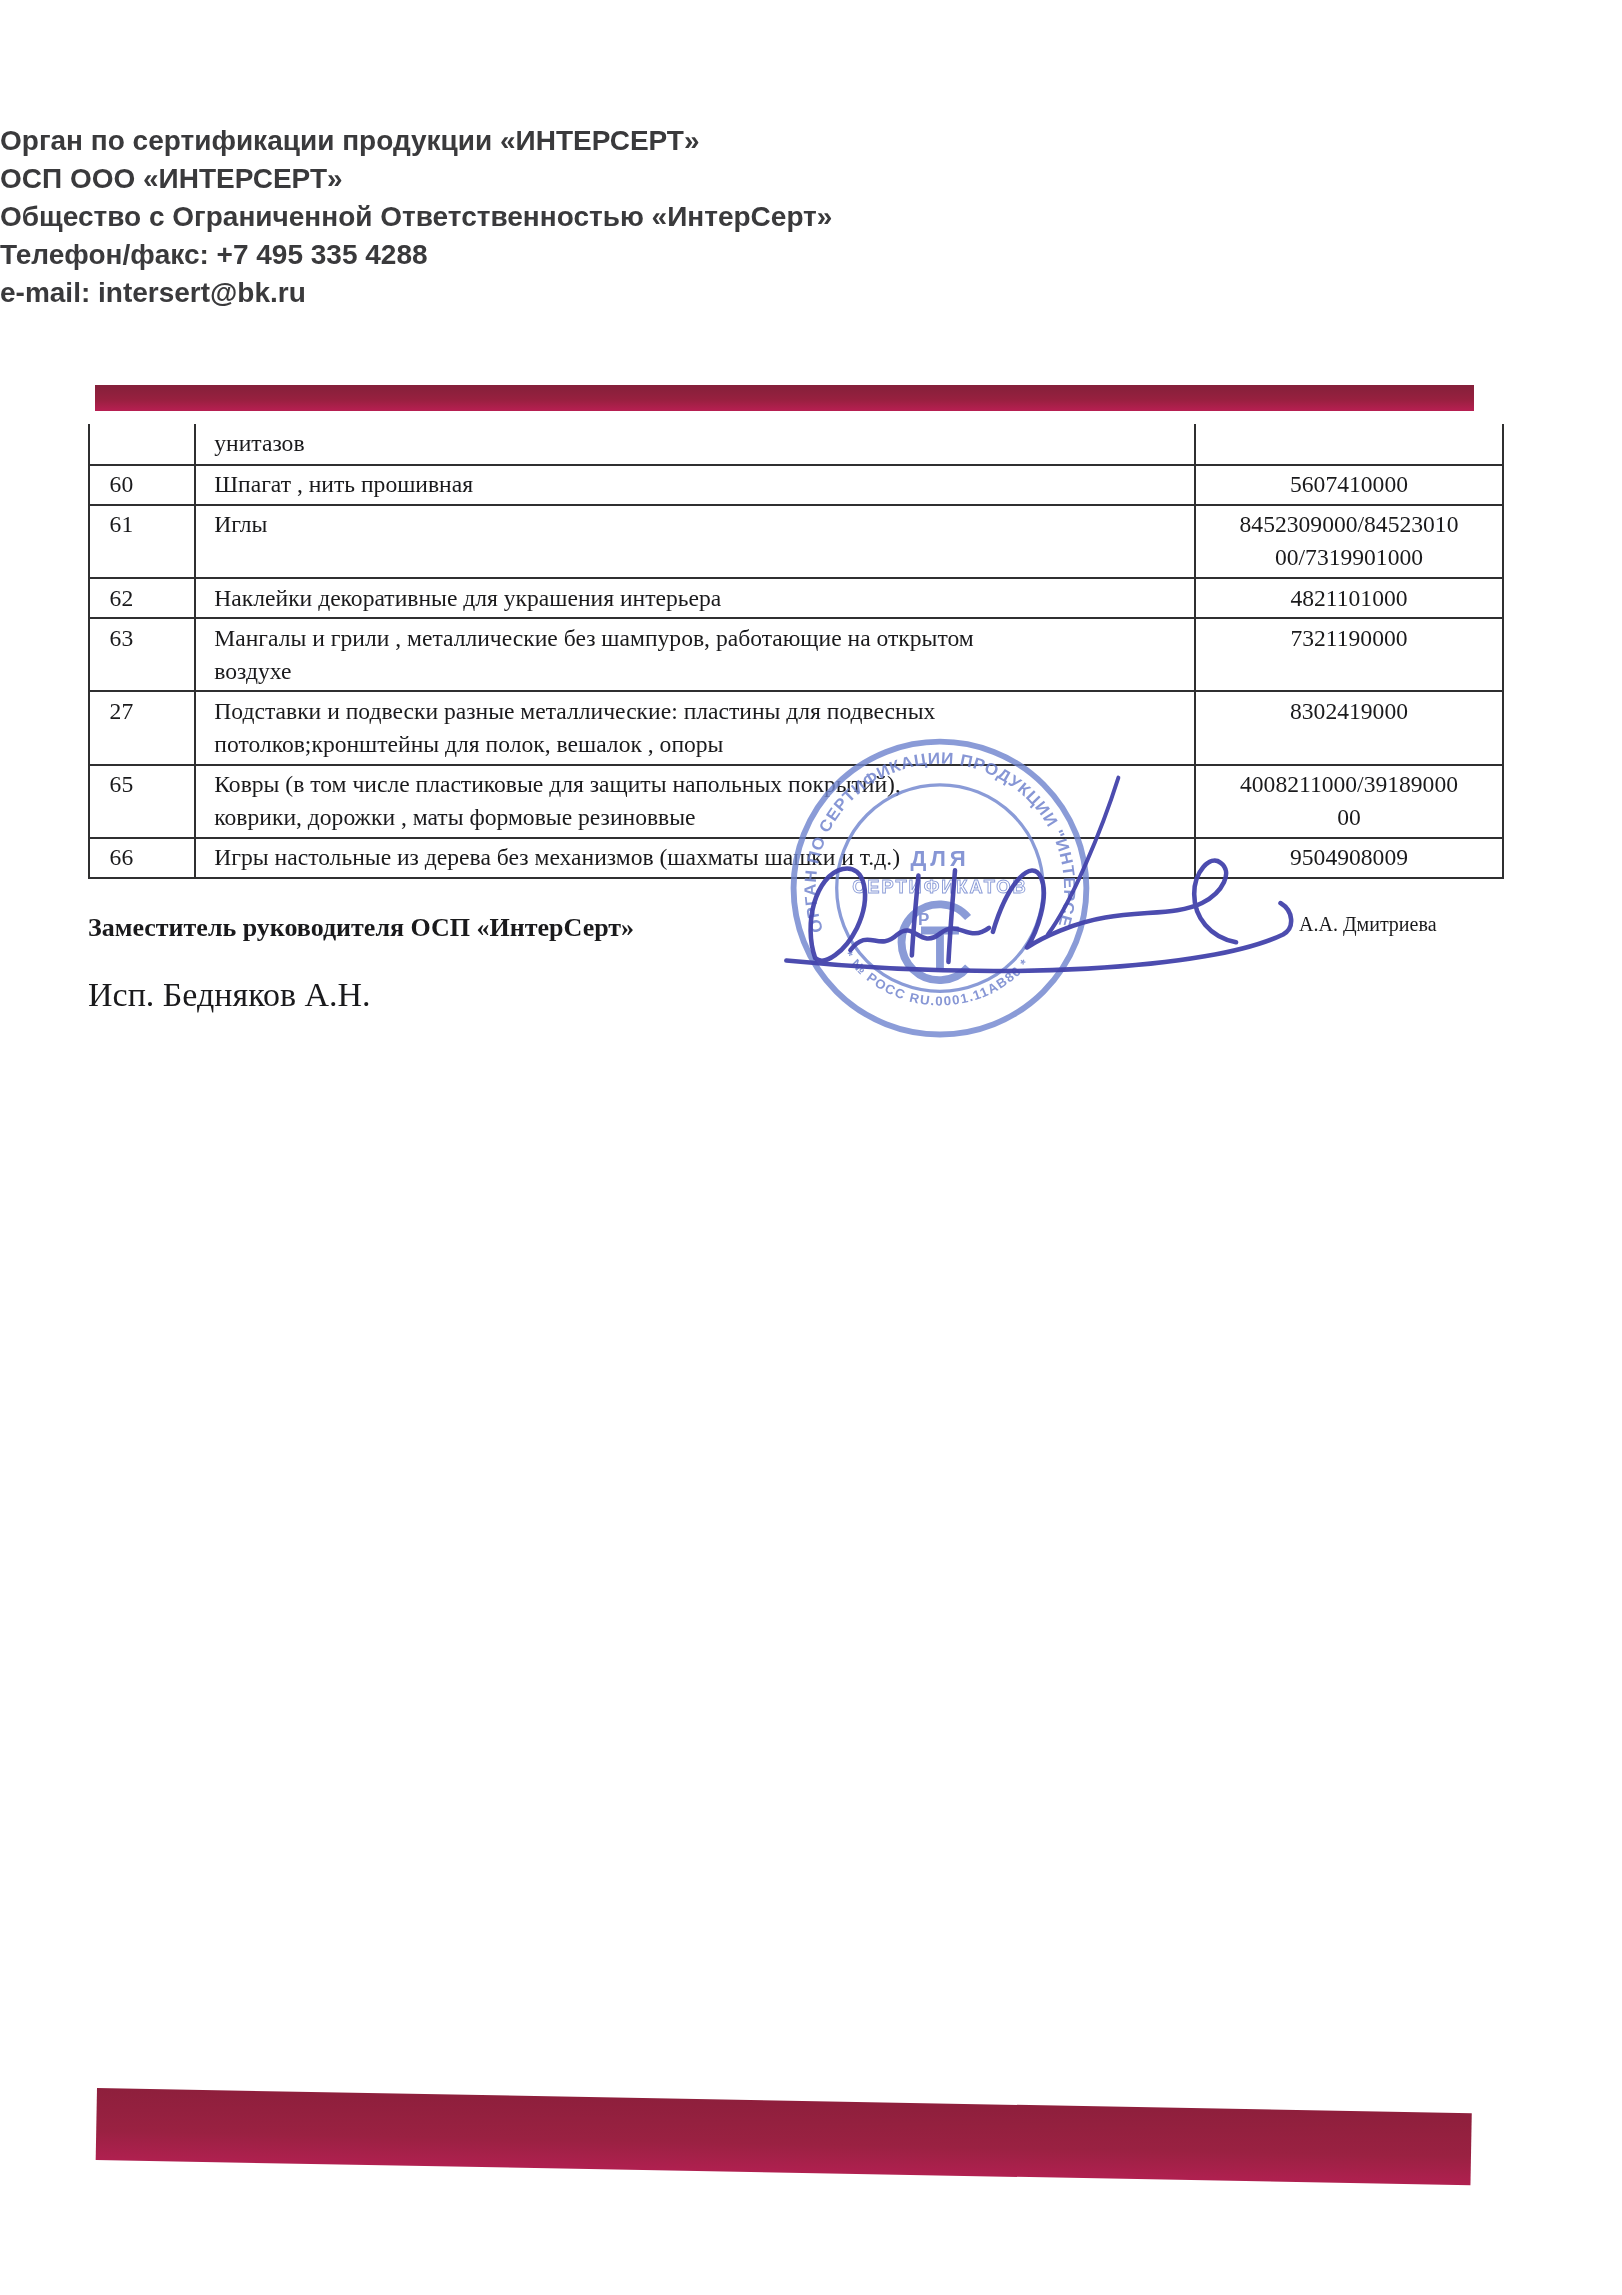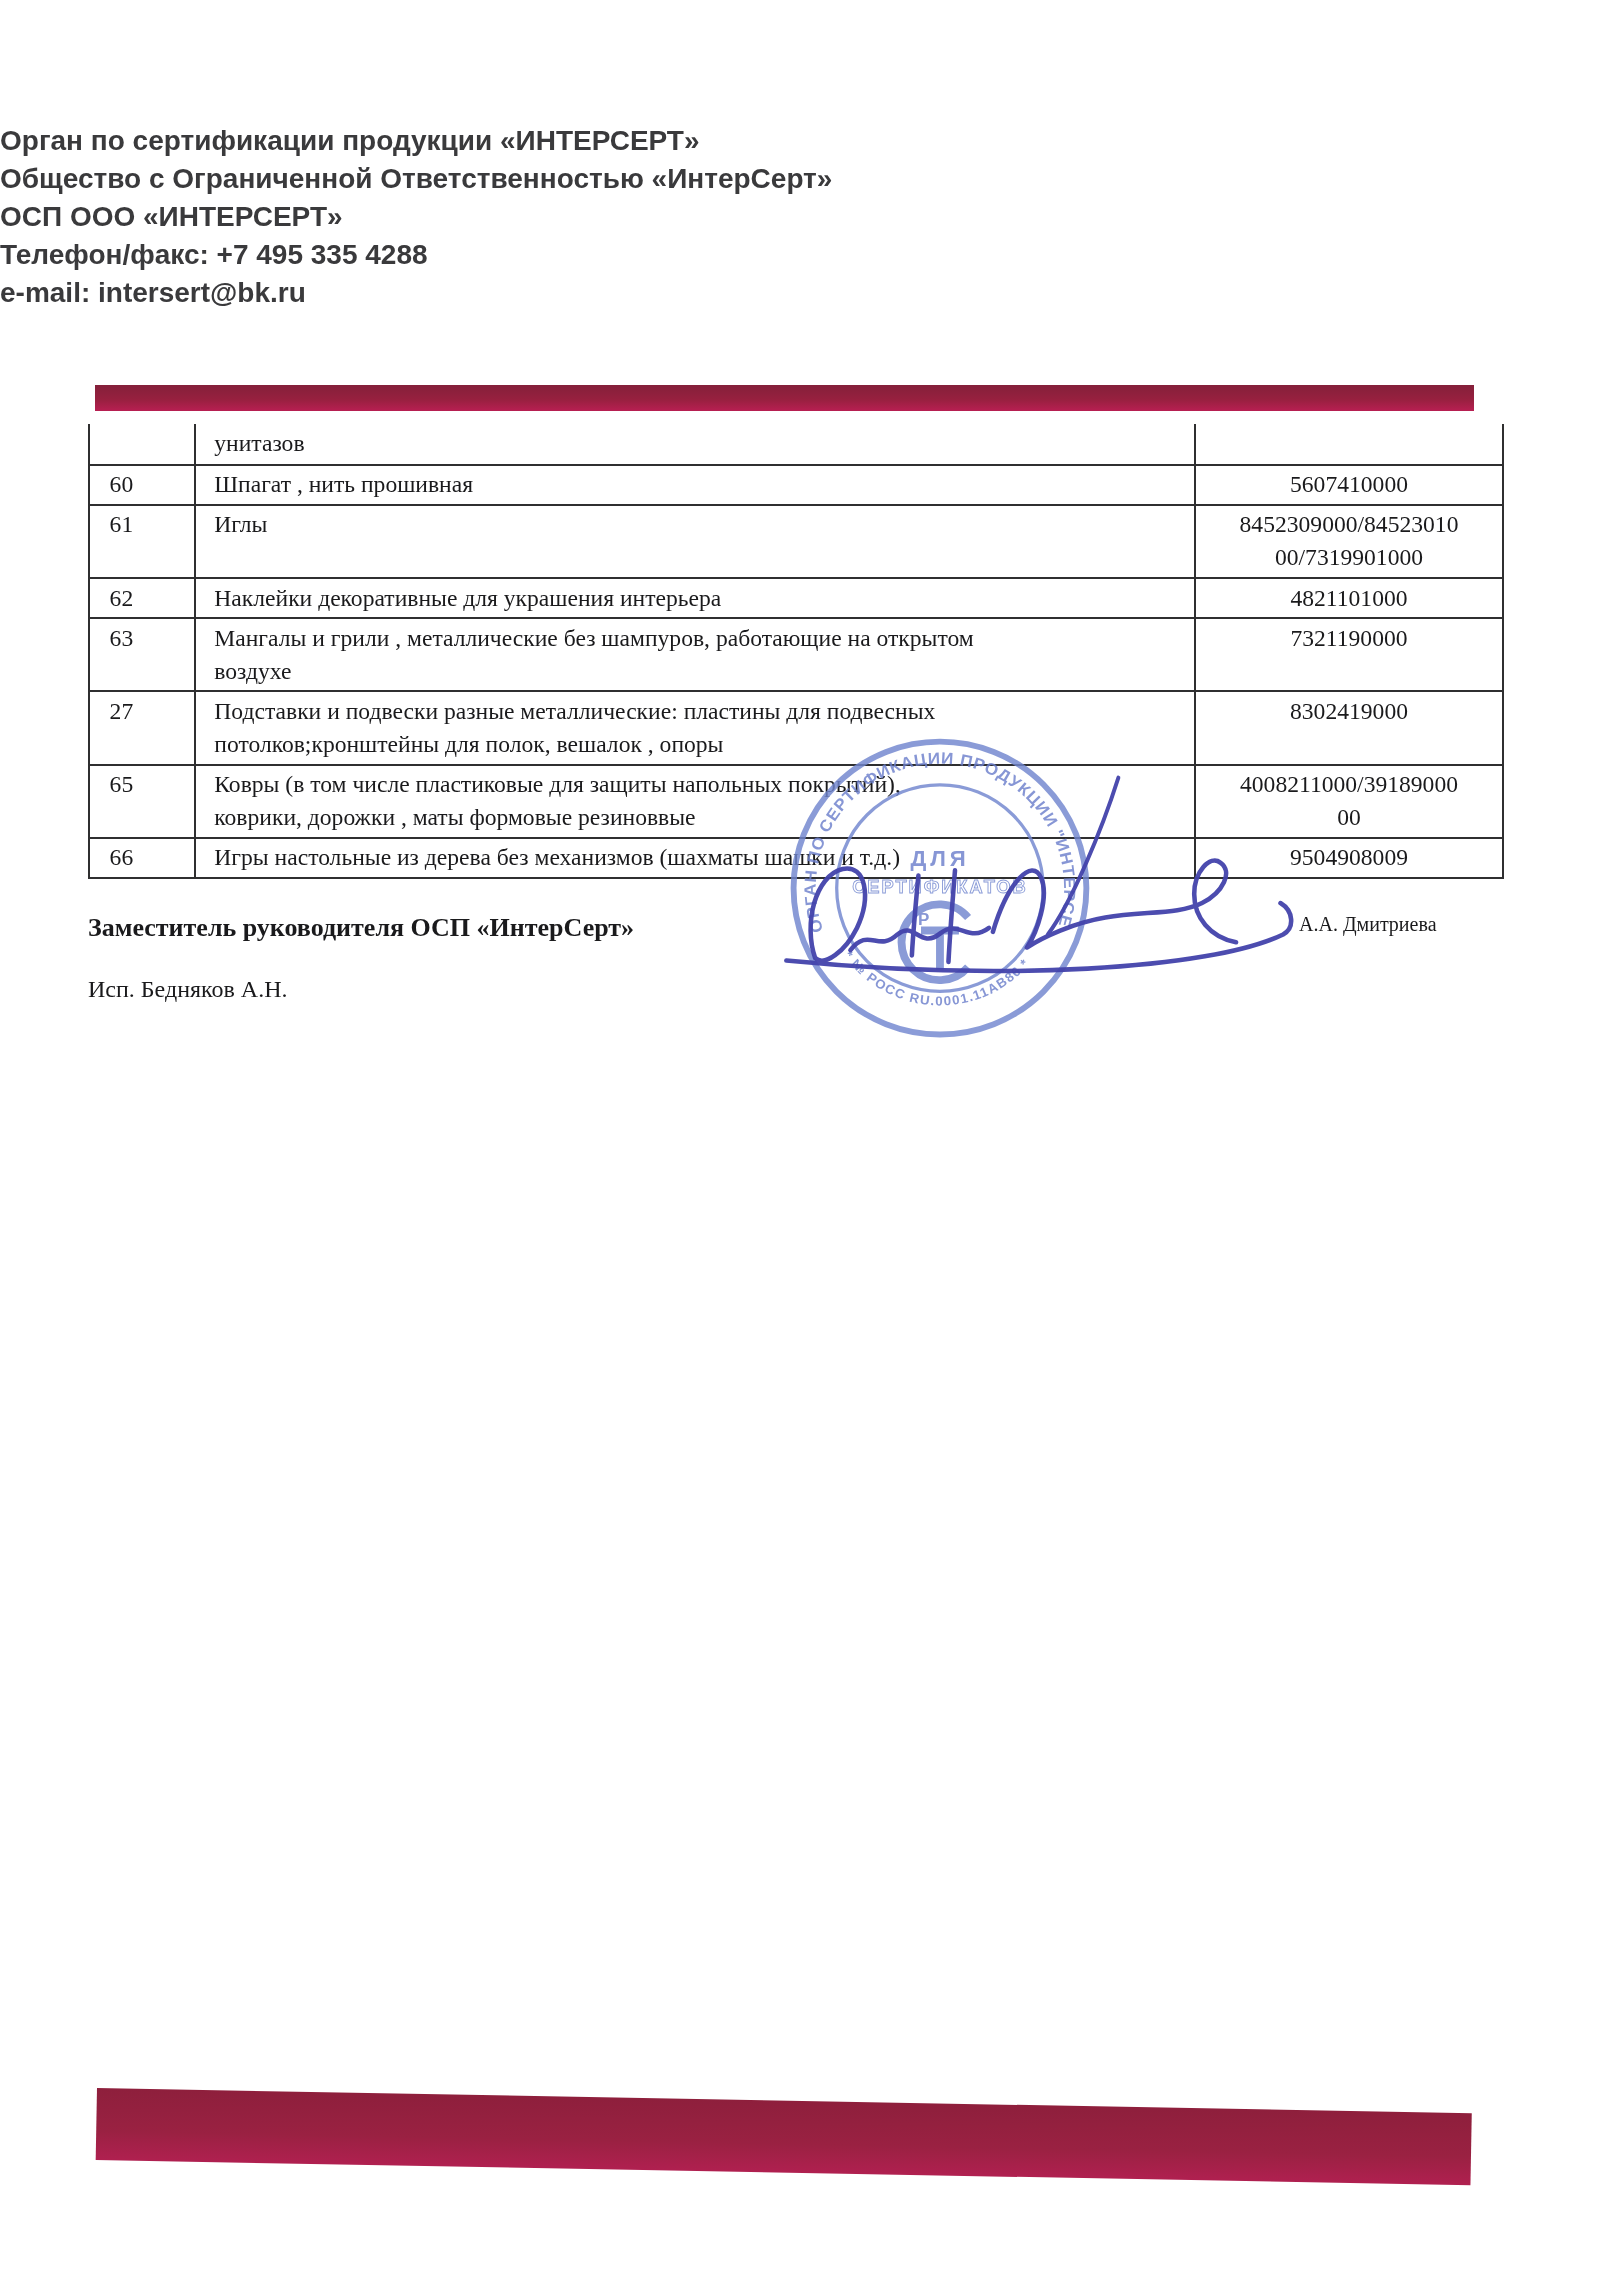--- a/index.html
+++ b/index.html
@@ -28,37 +28,37 @@
   table.goods td:last-child{border-right:2px solid #2f2f30;border-radius:16px;}
   td.c-num{padding:2.6px 0 0 19.6px;}
   td.c-desc{padding:2.6px 15.7px 2.6px 18.3px;white-space:pre-line;}
   td.c-code{padding:2.6px 6.5px;text-align:center;white-space:pre-line;}
   tr.r-cont td{vertical-align:bottom;}
   tr.r-cont td.c-desc{padding-bottom:4px;}
 
   
   .sig-title{position:absolute;left:88px;top:913px;font-size:26px;z-index:2;font-weight:bold;}
   .sig-name{position:absolute;left:1299px;top:913px;font-size:20px;z-index:2;}
-  .sig-exec{position:absolute;left:88px;top:976px;font-size:24px;z-index:2;}
+  .sig-exec{position:absolute;left:88px;top:976px;font-size:34px;z-index:2;}
 
   
   svg.stamp-svg{position:absolute;left:752px;top:707px;z-index:3;}
   .stamp-ink{stroke:#7186cf;fill:none;}
   .stamp-text{fill:#6d80cc;font-family:"Liberation Sans",sans-serif;font-weight:700;}
   .sig-ink{stroke:#4343ab;fill:none;stroke-linecap:round;stroke-linejoin:round;}
 </style>
 </head>
 <body>
 
 <div class="page">
 
   <div class="letterhead">
     <div class="lh-line">Орган по сертификации продукции «ИНТЕРСЕРТ»</div>
+    <div class="lh-line">ОСП ООО «ИНТЕРСЕРТ»</div>
     <div class="lh-line">Общество с Ограниченной Ответственностью «ИнтерСерт»</div>
-    <div class="lh-line">ОСП ООО «ИНТЕРСЕРТ»</div>
     <div class="lh-line">Телефон/факс: +7 495 335 4288</div>
     <div class="lh-line">e-mail: intersert@bk.ru</div>
   </div>
 
   <div class="bar top-bar"></div>
 
   <table class="goods">
     <colgroup>
         <col style="width:106px">
         <col style="width:1000px">

